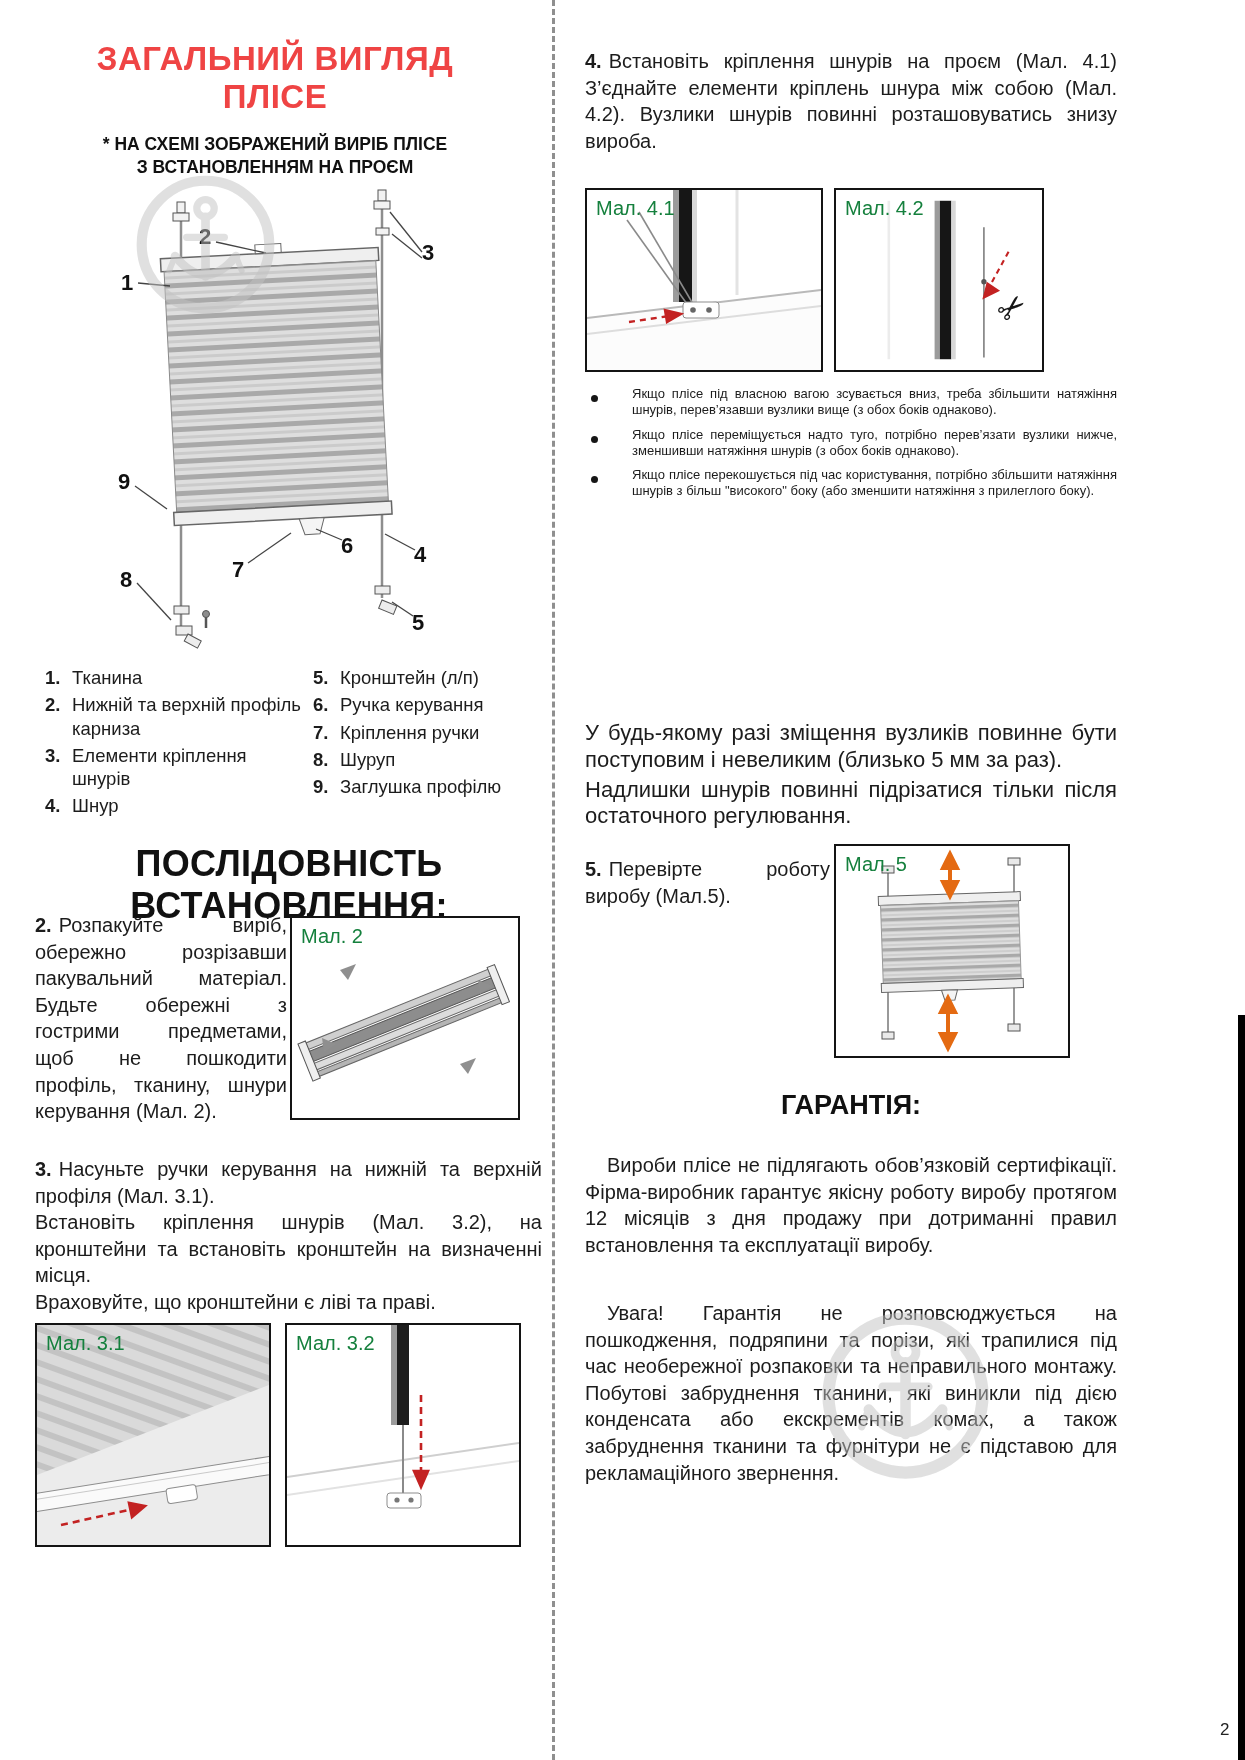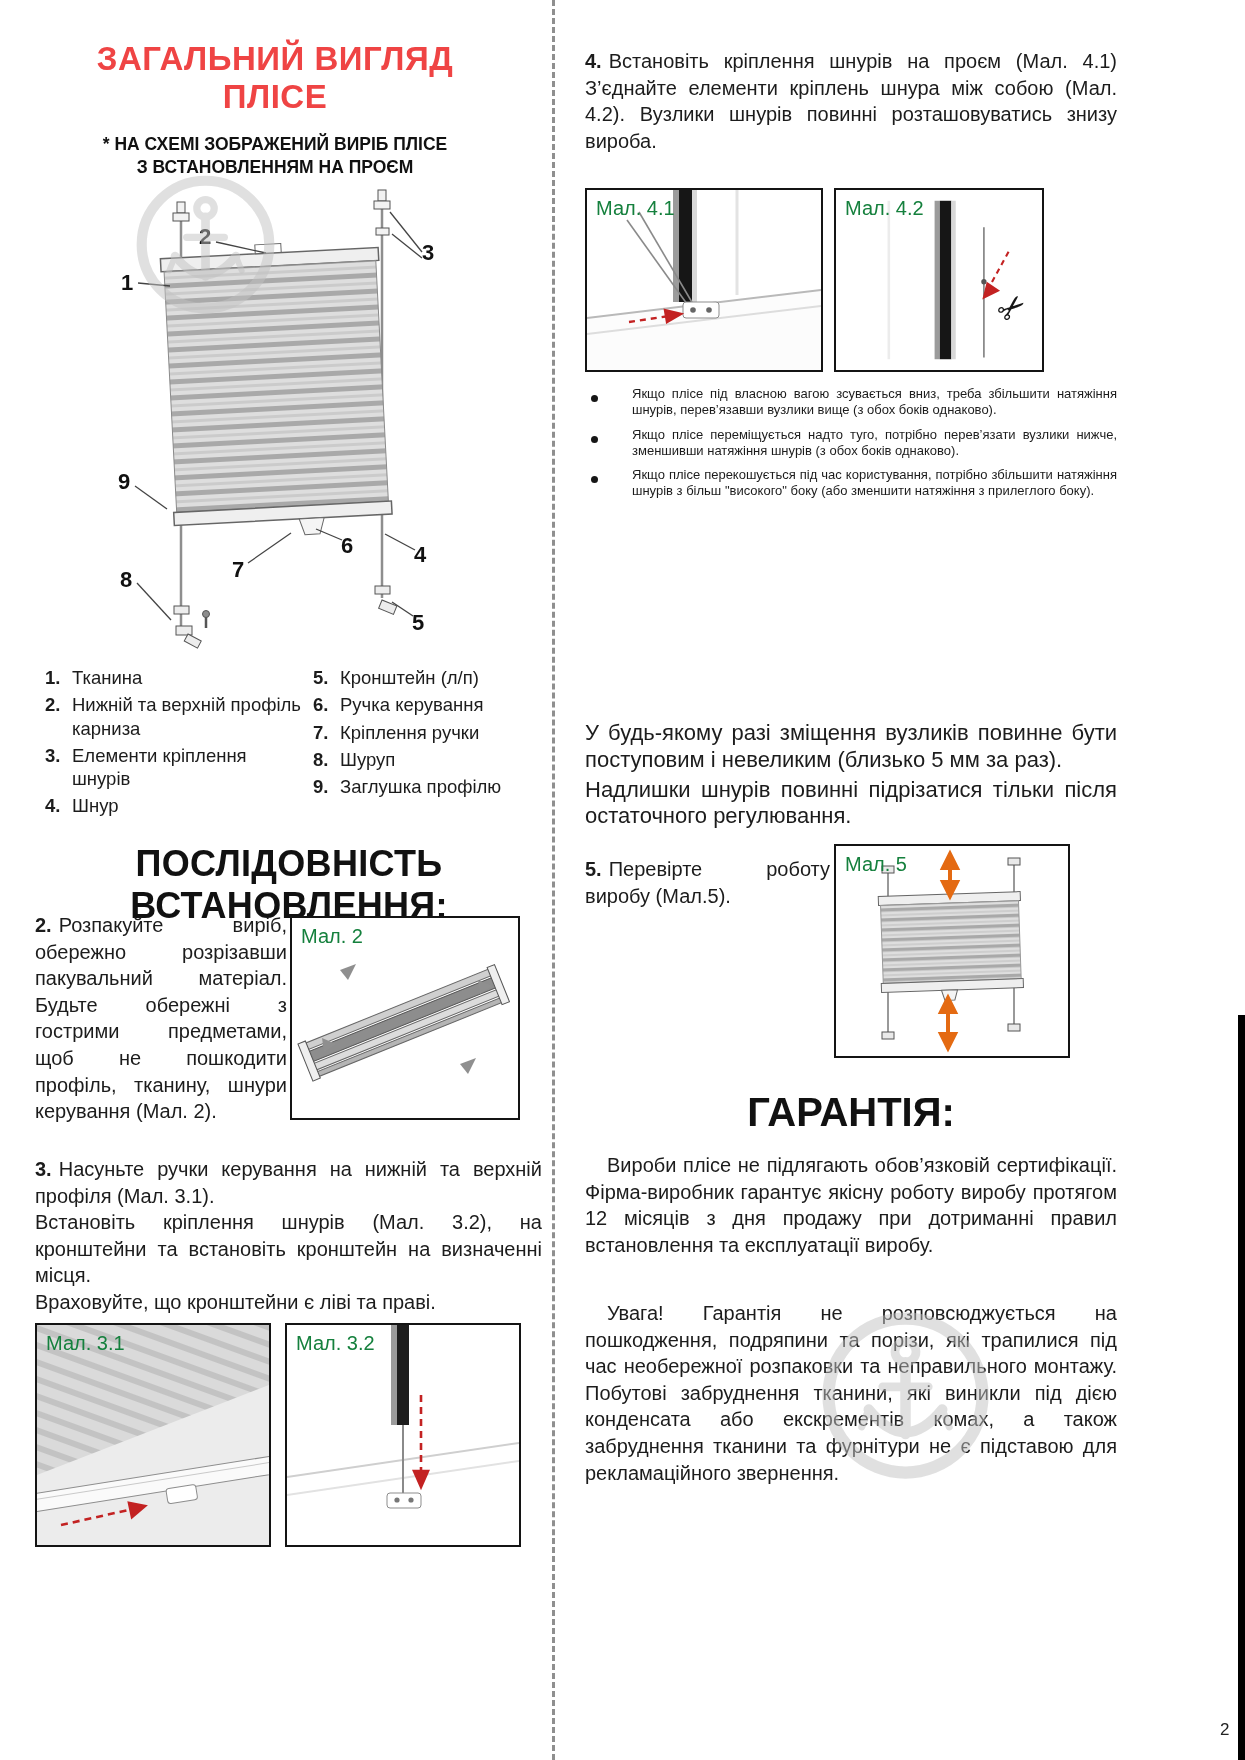--- a/index.html
+++ b/index.html
@@ -47,21 +47,21 @@
 
   .bullets{position:absolute;left:585px;top:386px;width:532px;}
   .bullet{position:relative;padding-left:47px;margin-bottom:8px;font-size:13px;line-height:1.25;text-align:justify;}
   .bdot{position:absolute;left:6px;top:9px;width:7px;height:7px;border-radius:50%;background:#161616;}
 
   .notes{position:absolute;left:585px;top:720px;width:532px;}
   .notes .para{font-size:22px;line-height:1.22;margin-bottom:3px;}
 
   .step5{position:absolute;left:585px;top:856px;width:245px;}
 
-  .warranty-title{position:absolute;left:585px;top:1090px;width:532px;text-align:center;font-weight:bold;font-size:40px;color:#111;}
+  .warranty-title{position:absolute;left:585px;top:1090px;width:532px;text-align:center;font-weight:bold;font-size:27px;color:#111;}
   .warranty-p1{position:absolute;left:585px;top:1152px;width:532px;text-indent:22px;}
   .warranty-p2{position:absolute;left:585px;top:1300px;width:532px;text-indent:22px;}
 
   .watermark{position:absolute;opacity:.5;pointer-events:none;z-index:5;}
   .wm-top{left:133px;top:172px;width:145px;height:145px;}
   .wm-bottom{left:818px;top:1308px;width:175px;height:175px;}
   .watermark svg{width:100%;height:100%;}
 </style>
 </head>
 <body>

